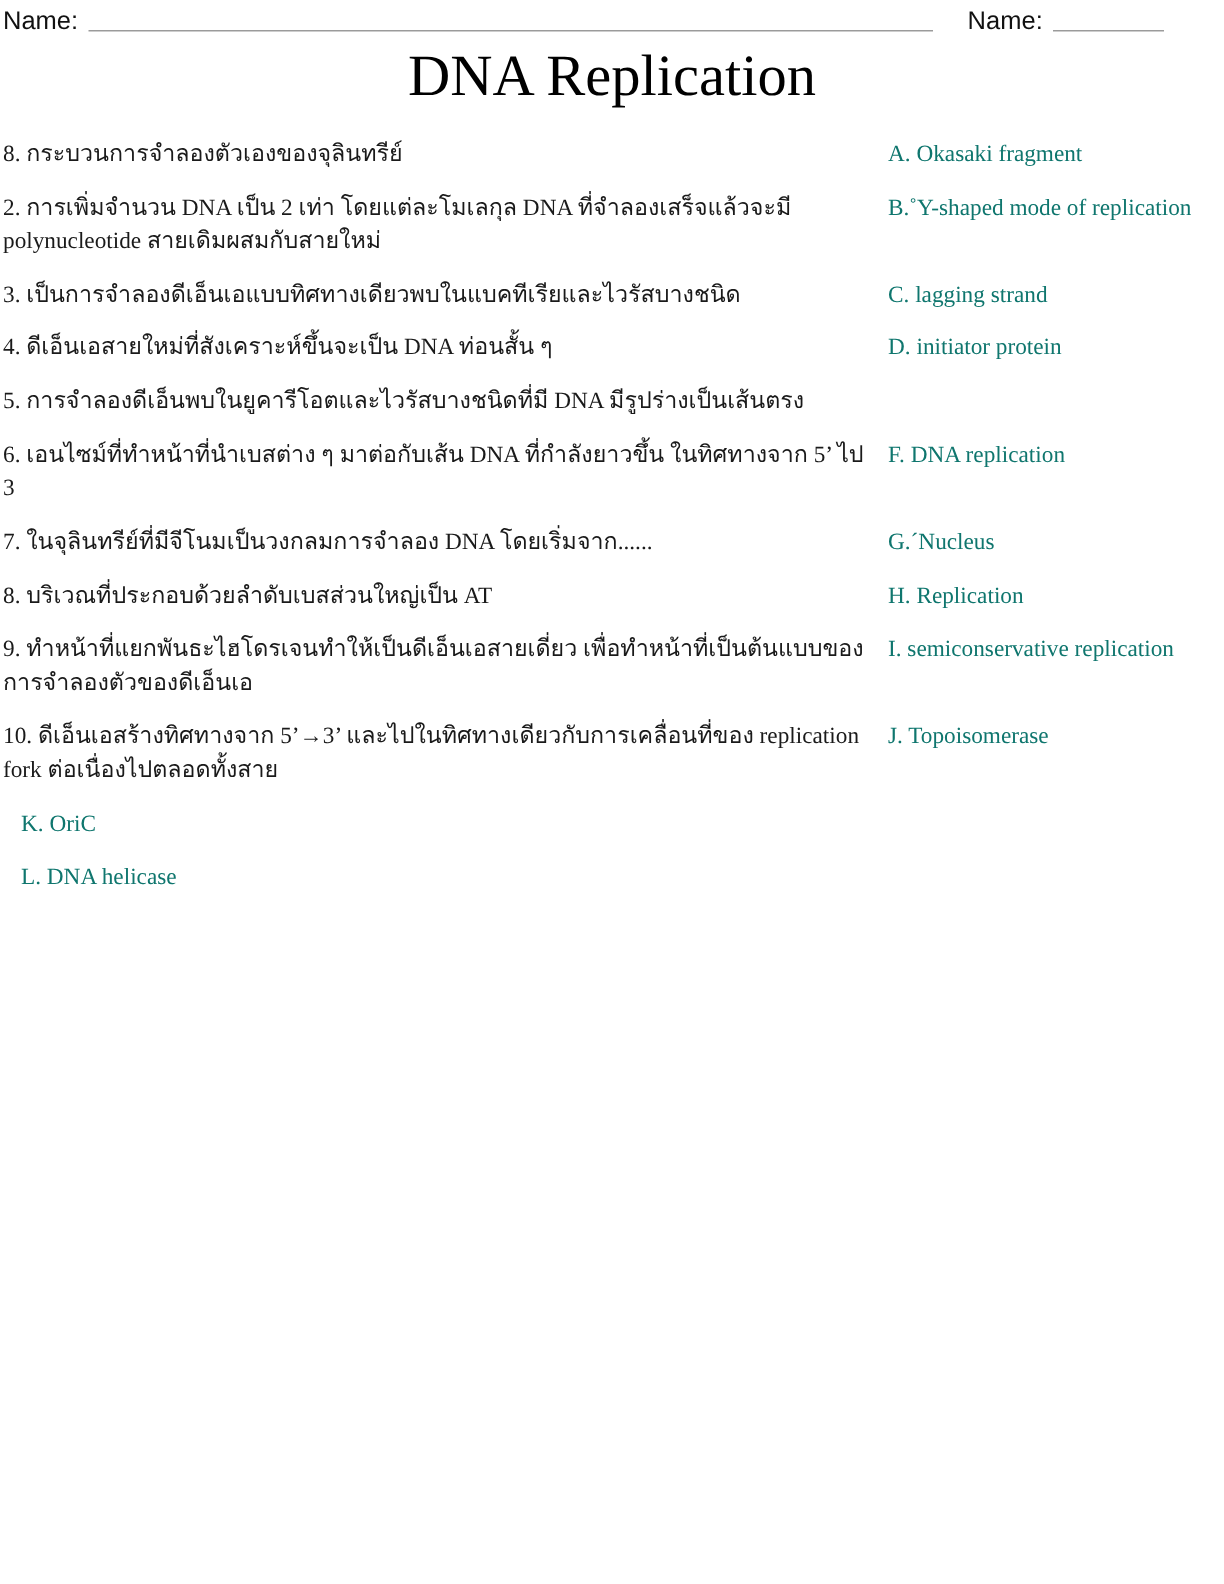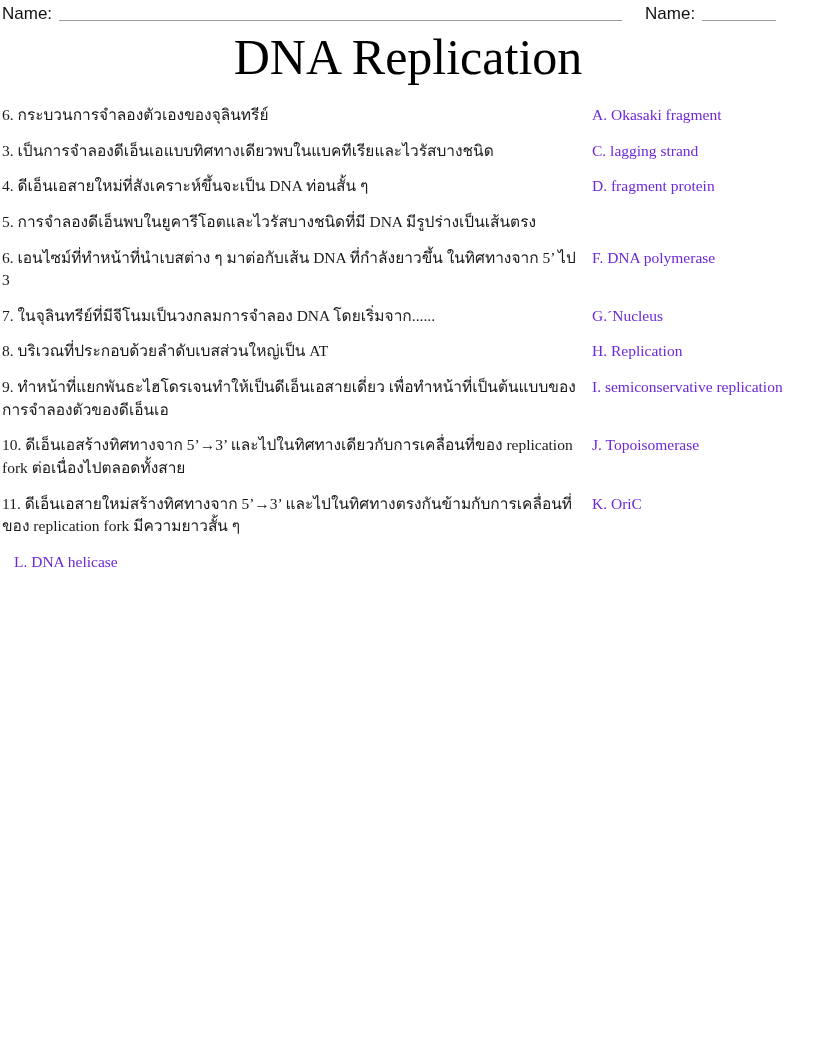--- a/index.html
+++ b/index.html
@@ -25,21 +25,21 @@
     margin-bottom: 3px;
   }
   .name-blank { width: 563px; margin-left: 7px; }
   .date-label { margin-left: 23px; }
   .date-blank { width: 74px; margin-left: 7px; }
 
   
   .title {
     text-align: center;
     font-family: "Liberation Serif", "DejaVu Serif", serif;
-    font-size: 50px;
+    font-size: 39px;
     font-weight: 400;
     color: #000;
     margin-top: 6px;
     line-height: 1.1;
   }
 
   
   .rows {
     margin-top: 19px;
     display: flex;
@@ -51,76 +51,79 @@
     flex: 0 0 578px;
     width: 578px;
     font-size: 15.5px;
     line-height: 1.46;
     color: #1a1a1a;
   }
   .a {
     margin-left: 12px;
     font-size: 15.5px;
     line-height: 1.46;
-    color: #6d28d9;
+    color: #0f766e;
     white-space: nowrap;
   }
 </style>
 </head>
 <body>
 
 <div class="page">
 
   <div class="header-line">
     <span>Name:</span>
     <span class="blank name-blank"></span>
     <span class="date-label">Name:</span>
     <span class="blank date-blank"></span>
   </div>
 
   <div class="title">DNA Replication</div>
 
   <div class="rows">
     <div class="row">
-      <div class="q">6. กระบวนการจำลองตัวเองของจุลินทรีย์</div>
+      <div class="q">8. กระบวนการจำลองตัวเองของจุลินทรีย์</div>
       <div class="a">A. Okasaki fragment</div>
+    </div>
+    <div class="row">
+      <div class="q">2. การเพิ่มจำนวน DNA เป็น 2 เท่า โดยแต่ละโมเลกุล DNA ที่จำลองเสร็จแล้วจะมี polynucleotide สายเดิมผสมกับสายใหม่</div>
+      <div class="a">B.˚Y-shaped mode of replication</div>
     </div>
     <div class="row">
       <div class="q">3. เป็นการจำลองดีเอ็นเอแบบทิศทางเดียวพบในแบคทีเรียและไวรัสบางชนิด</div>
       <div class="a">C. lagging strand</div>
     </div>
     <div class="row">
       <div class="q">4. ดีเอ็นเอสายใหม่ที่สังเคราะห์ขึ้นจะเป็น DNA ท่อนสั้น ๆ</div>
-      <div class="a">D. fragment protein</div>
+      <div class="a">D. initiator protein</div>
     </div>
     <div class="row">
       <div class="q">5. การจำลองดีเอ็นพบในยูคารีโอตและไวรัสบางชนิดที่มี DNA มีรูปร่างเป็นเส้นตรง</div>
     </div>
     <div class="row">
       <div class="q">6. เอนไซม์ที่ทำหน้าที่นำเบสต่าง ๆ มาต่อกับเส้น DNA ที่กำลังยาวขึ้น ในทิศทางจาก 5’ ไป 3</div>
-      <div class="a">F. DNA polymerase</div>
+      <div class="a">F. DNA replication</div>
     </div>
     <div class="row">
       <div class="q">7. ในจุลินทรีย์ที่มีจีโนมเป็นวงกลมการจำลอง DNA โดยเริ่มจาก......</div>
       <div class="a">G.´Nucleus</div>
     </div>
     <div class="row">
       <div class="q">8. บริเวณที่ประกอบด้วยลำดับเบสส่วนใหญ่เป็น AT</div>
       <div class="a">H. Replication</div>
     </div>
     <div class="row">
       <div class="q">9. ทำหน้าที่แยกพันธะไฮโดรเจนทำให้เป็นดีเอ็นเอสายเดี่ยว เพื่อทำหน้าที่เป็นต้นแบบของการจำลองตัวของดีเอ็นเอ</div>
       <div class="a">I. semiconservative replication</div>
     </div>
     <div class="row">
       <div class="q">10. ดีเอ็นเอสร้างทิศทางจาก 5’→3’ และไปในทิศทางเดียวกับการเคลื่อนที่ของ replication fork ต่อเนื่องไปตลอดทั้งสาย</div>
       <div class="a">J. Topoisomerase</div>
     </div>
     <div class="row">
-      <div class="q">11. ดีเอ็นเอสายใหม่สร้างทิศทางจาก 5’→3’ และไปในทิศทางตรงกันข้ามกับการเคลื่อนที่ของ replication fork มีความยาวสั้น ๆ</div>
       <div class="a">K. OriC</div>
     </div>
     <div class="row">
       <div class="a">L. DNA helicase</div>
     </div>
   </div>
 
 </div>
 
 </body></html>

